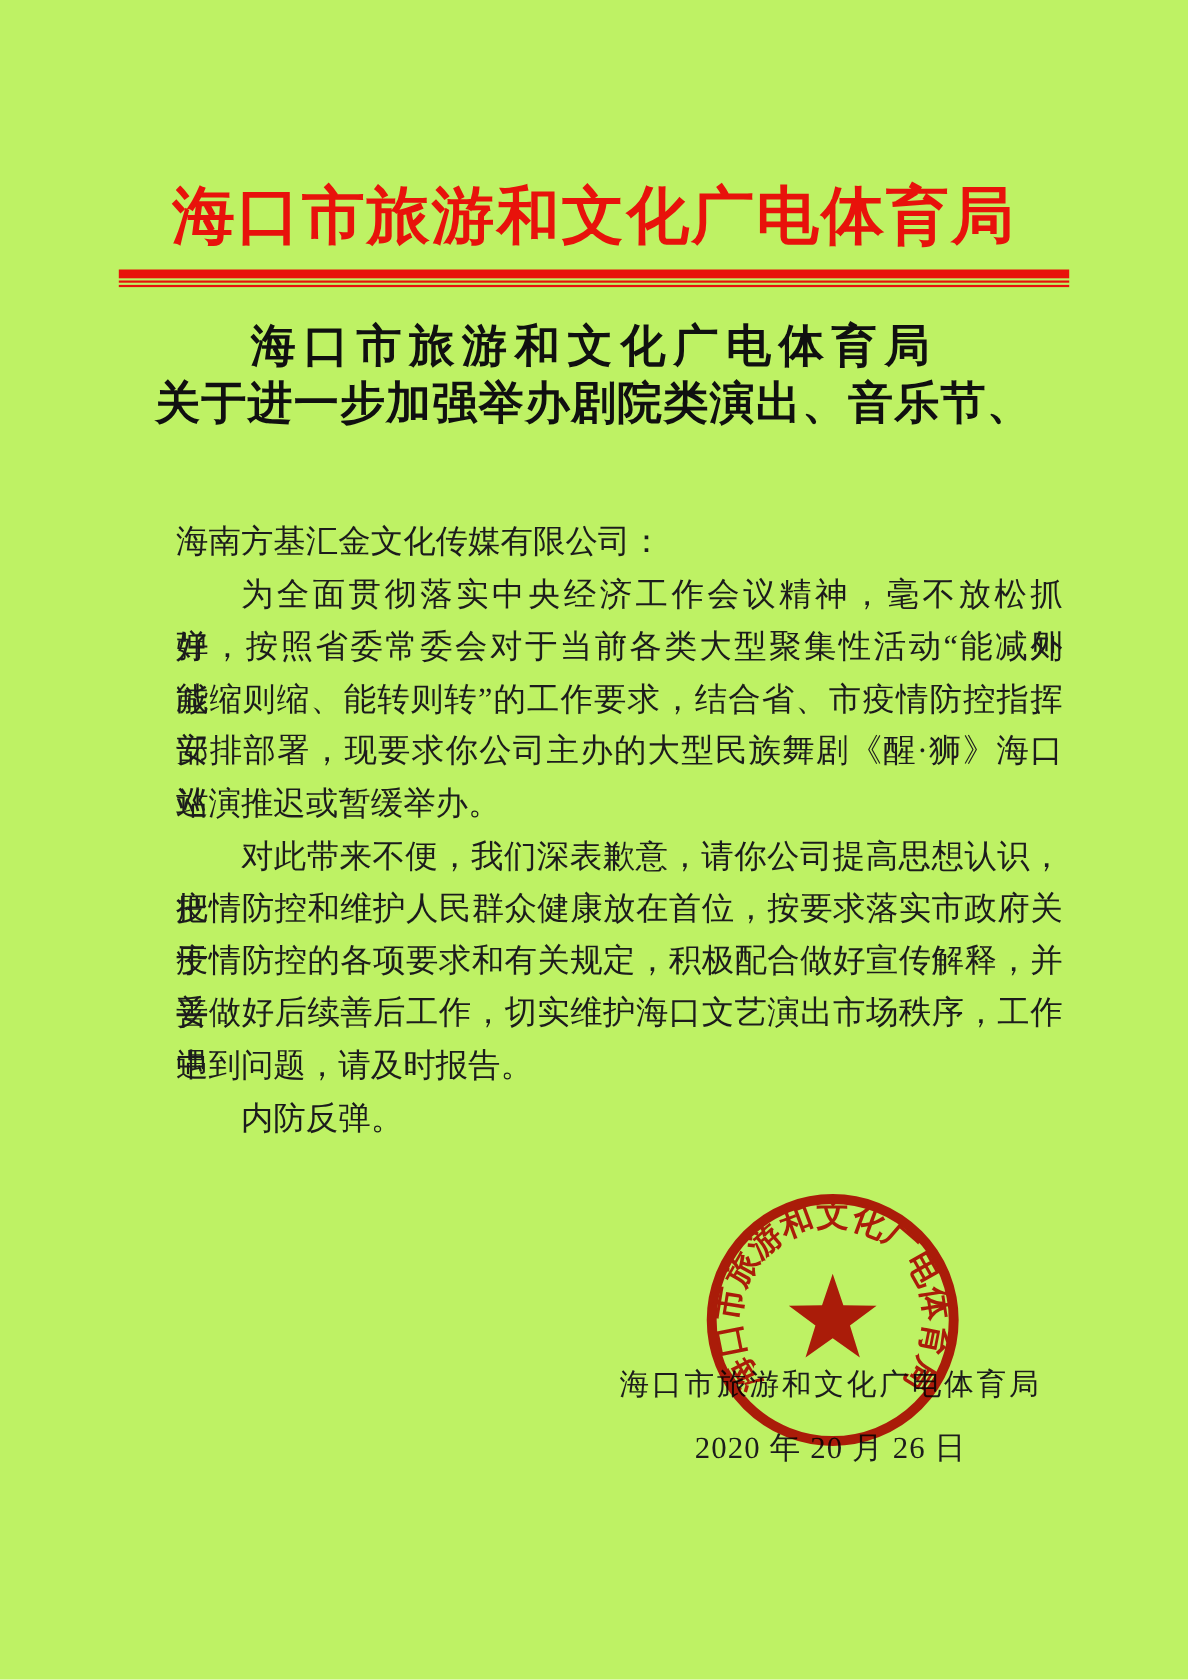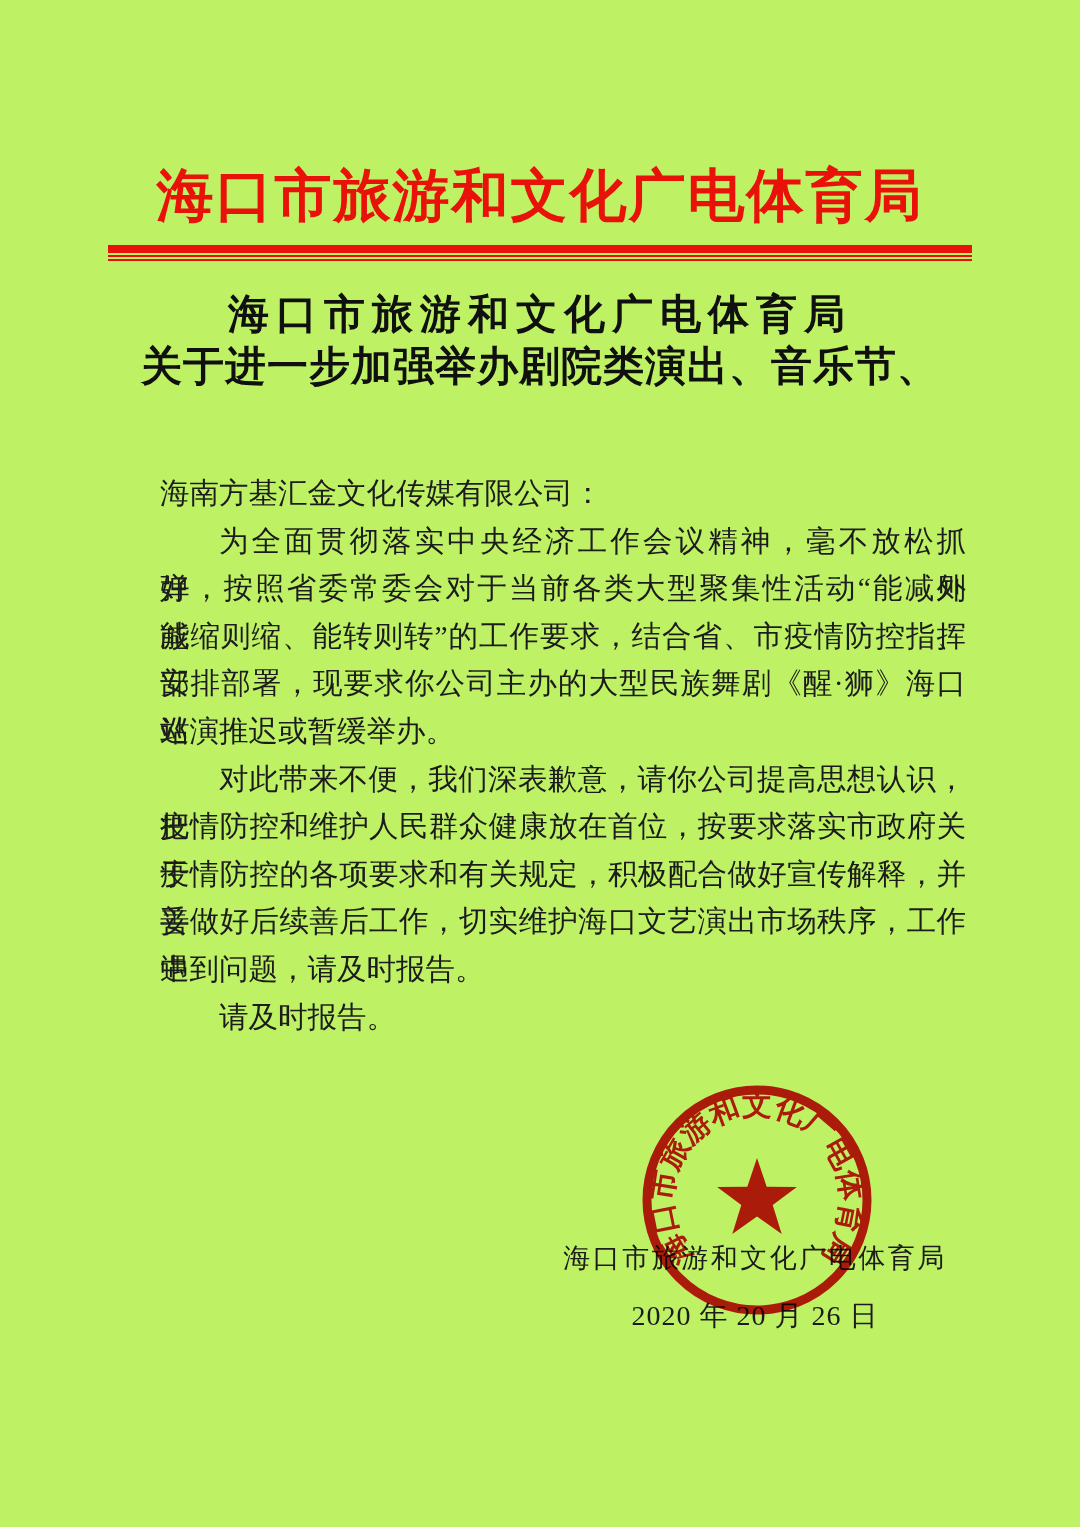--- a/index.html
+++ b/index.html
@@ -82,21 +82,21 @@
     <div class="line indent fill">为全面贯彻落实中央经济工作会议精神，毫不放松抓好“外</div>
     <div class="line fill">弹，按照省委常委会对于当前各类大型聚集性活动“能减则减、</div>
     <div class="line fill">能缩则缩、能转则转”的工作要求，结合省、市疫情防控指挥部</div>
     <div class="line fill">安排部署，现要求你公司主办的大型民族舞剧《醒·狮》海口站</div>
     <div class="line">巡演推迟或暂缓举办。</div>
     <div class="line indent fill">对此带来不便，我们深表歉意，请你公司提高思想认识，把</div>
     <div class="line fill">疫情防控和维护人民群众健康放在首位，按要求落实市政府关于</div>
     <div class="line fill">疫情防控的各项要求和有关规定，积极配合做好宣传解释，并妥</div>
     <div class="line fill">善做好后续善后工作，切实维护海口文艺演出市场秩序，工作中</div>
     <div class="line">遇到问题，请及时报告。</div>
-    <div class="line indent">请及时报告。</div>
+    <div class="line indent">内防反弹。</div>
   </div>
 
   <div class="sign-block">
     <div class="sign-agency">海口市旅游和文化广电体育局</div>
     <div class="sign-date">2020 年 20 月 26 日</div>
   </div>
 
   <svg class="seal" viewBox="0 0 240 240">
     <circle cx="120" cy="120" r="110" fill="none" stroke="#e4130c" stroke-width="9"></circle>
     <polygon fill="#e4130c" points="120,78 129.7,106.7 159.9,107 135.7,125.1 144.7,154 120,136.5 95.3,154 104.3,125.1 80.1,107 110.3,106.7"></polygon>

